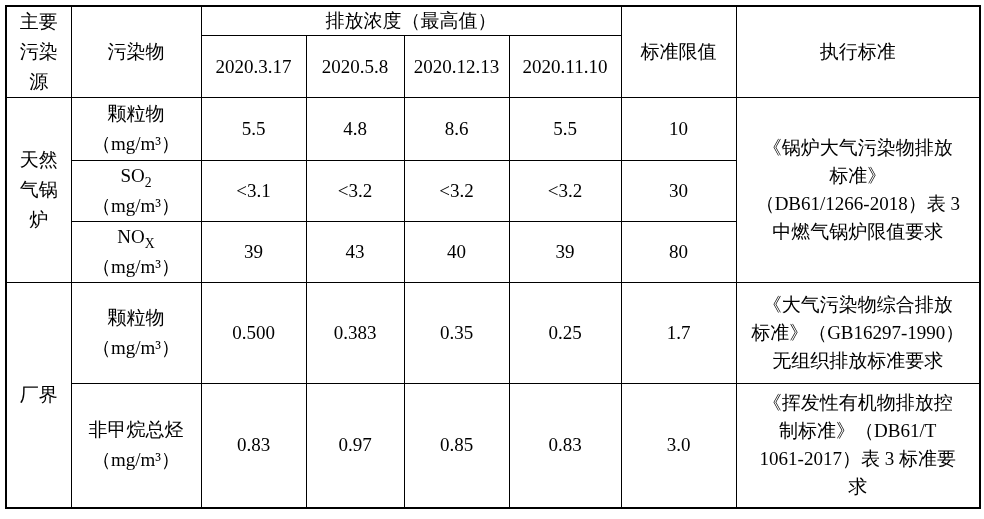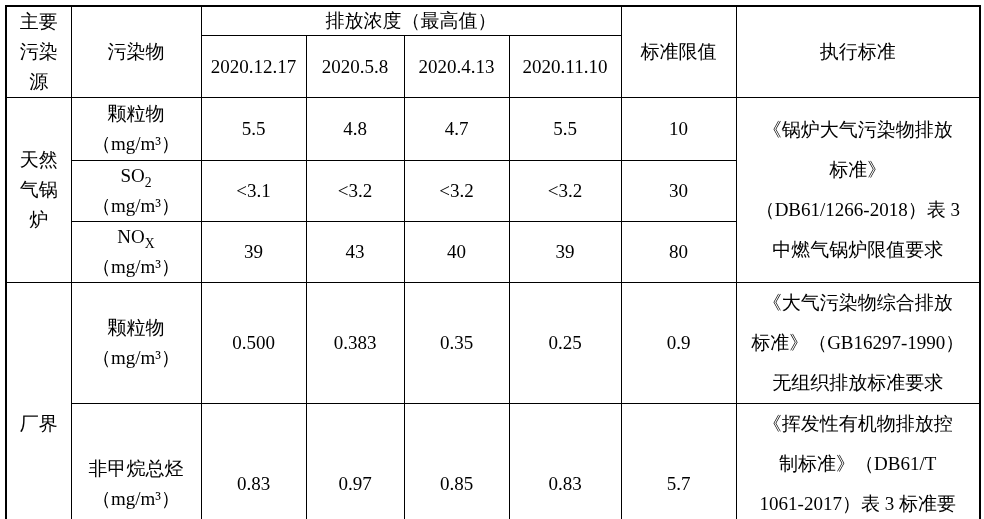--- a/index.html
+++ b/index.html
@@ -27,21 +27,21 @@
     overflow: hidden;
   }
   tr.hr1 { height: 29px; }
   tr.hr2 { height: 60px; }
   tr.r1 { height: 63px; }
   tr.r2 { height: 61px; }
   tr.r3 { height: 58px; font-family: Liberation Serif, serif; }
   tr.r4 { height: 101px; }
   tr.r5 { height: 124px; }
   .pre { white-space: pre-line; line-height: 30px; }
-  .std { white-space: pre-line; line-height: 40px; padding: 0 4px; }
+  .std { white-space: pre-line; line-height: 28px; padding: 0 4px; }
   .pol-name, .pol-unit { line-height: 30px; }
   sub { font-size: 0.72em; line-height: 0; }
 </style>
 </head>
 <body>
 
 <div class="page">
   <table class="emission">
     <colgroup>
       <col style="width:65px">
@@ -57,38 +57,38 @@
       <tr class="hr1">
         <th rowspan="2" class="pre">主要
 污染
 源</th>
         <th rowspan="2">污染物</th>
         <th colspan="4">排放浓度（最高值）</th>
         <th rowspan="2">标准限值</th>
         <th rowspan="2">执行标准</th>
       </tr>
       <tr class="hr2">
-        <th>2020.12.17</th>
+        <th>2020.3.17</th>
         <th>2020.5.8</th>
-        <th>2020.4.13</th>
+        <th>2020.12.13</th>
         <th>2020.11.10</th>
       </tr>
     </thead>
     <tbody>
       <tr class="r1">
         <td rowspan="3" class="pre">天然
 气锅
 炉</td>
         <td>
           <div class="pol-name"><span>颗粒物</span><sub></sub></div>
           <div class="pol-unit">（mg/m³）</div>
         </td>
         <td>5.5</td>
         <td>4.8</td>
-        <td>4.7</td>
+        <td>8.6</td>
         <td>5.5</td>
         <td>10</td>
         <td rowspan="3" class="std">《锅炉大气污染物排放
 标准》
 （DB61/1266-2018）表 3
 中燃气锅炉限值要求</td>
       </tr>
       <tr class="r2">
         <td>
           <div class="pol-name"><span>SO</span><sub>2</sub></div>
@@ -114,35 +114,35 @@
       <tr class="r4">
         <td rowspan="2">厂界</td>
         <td>
           <div class="pol-name"><span>颗粒物</span><sub></sub></div>
           <div class="pol-unit">（mg/m³）</div>
         </td>
         <td>0.500</td>
         <td>0.383</td>
         <td>0.35</td>
         <td>0.25</td>
-        <td>0.9</td>
+        <td>1.7</td>
         <td class="std">《大气污染物综合排放
 标准》（GB16297-1990）
 无组织排放标准要求</td>
       </tr>
       <tr class="r5">
         <td>
           <div class="pol-name"><span>非甲烷总烃</span><sub></sub></div>
           <div class="pol-unit">（mg/m³）</div>
         </td>
         <td>0.83</td>
         <td>0.97</td>
         <td>0.85</td>
         <td>0.83</td>
-        <td>5.7</td>
+        <td>3.0</td>
         <td class="std">《挥发性有机物排放控
 制标准》（DB61/T
 1061-2017）表 3 标准要
 求</td>
       </tr>
     </tbody>
   </table>
 </div>
 
 </body></html>

